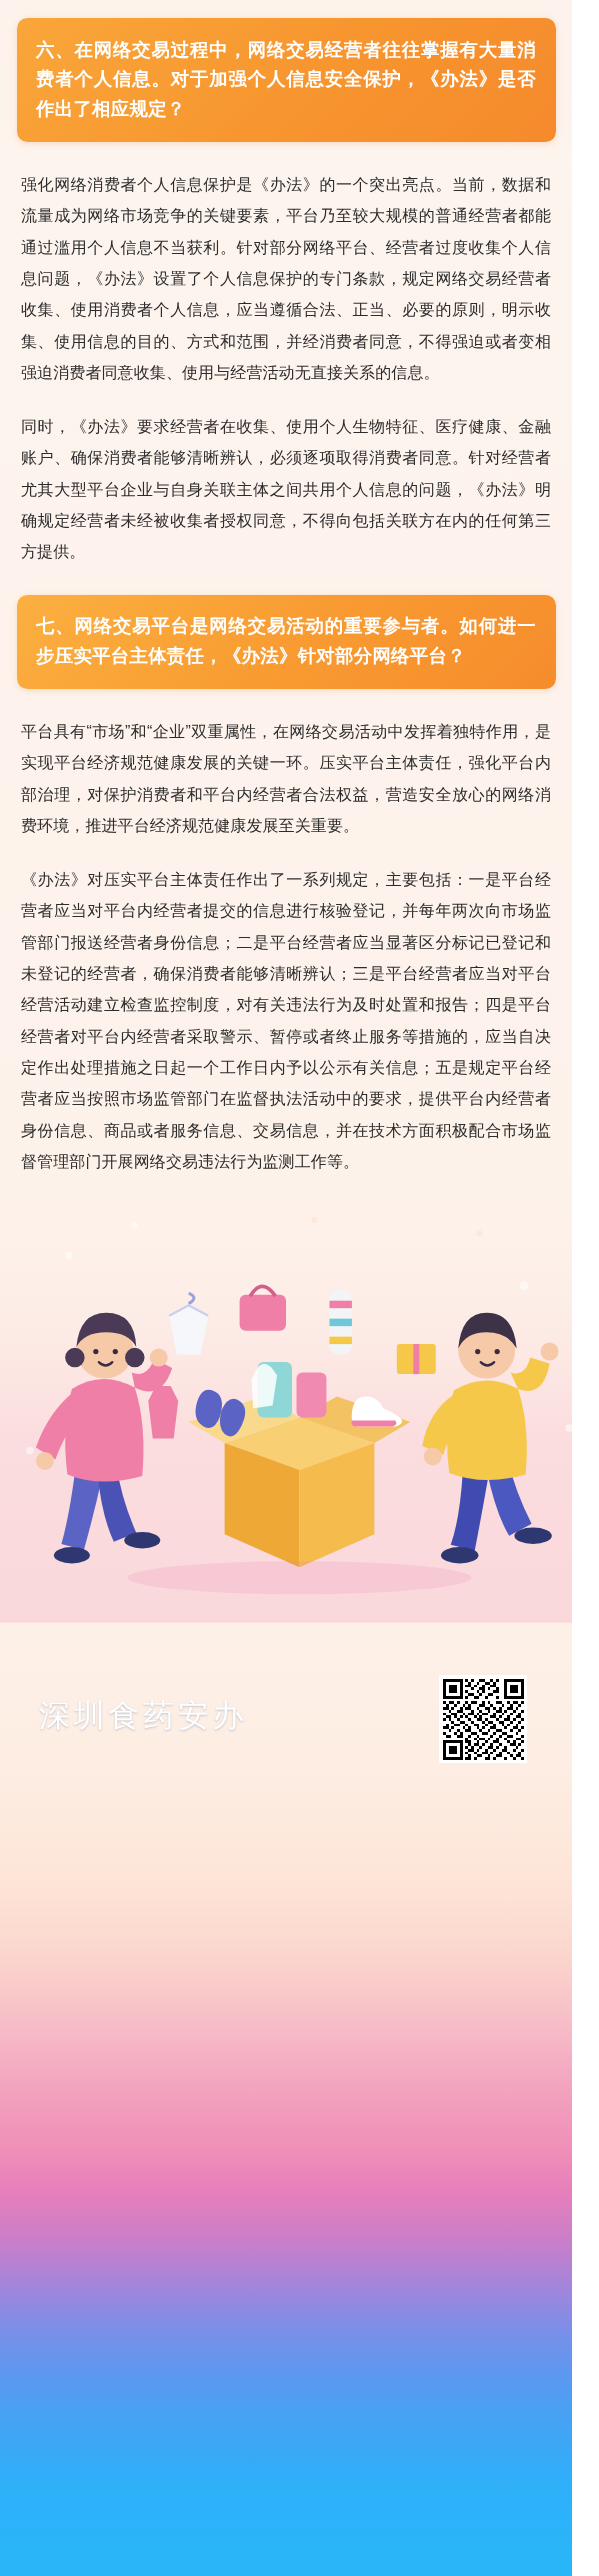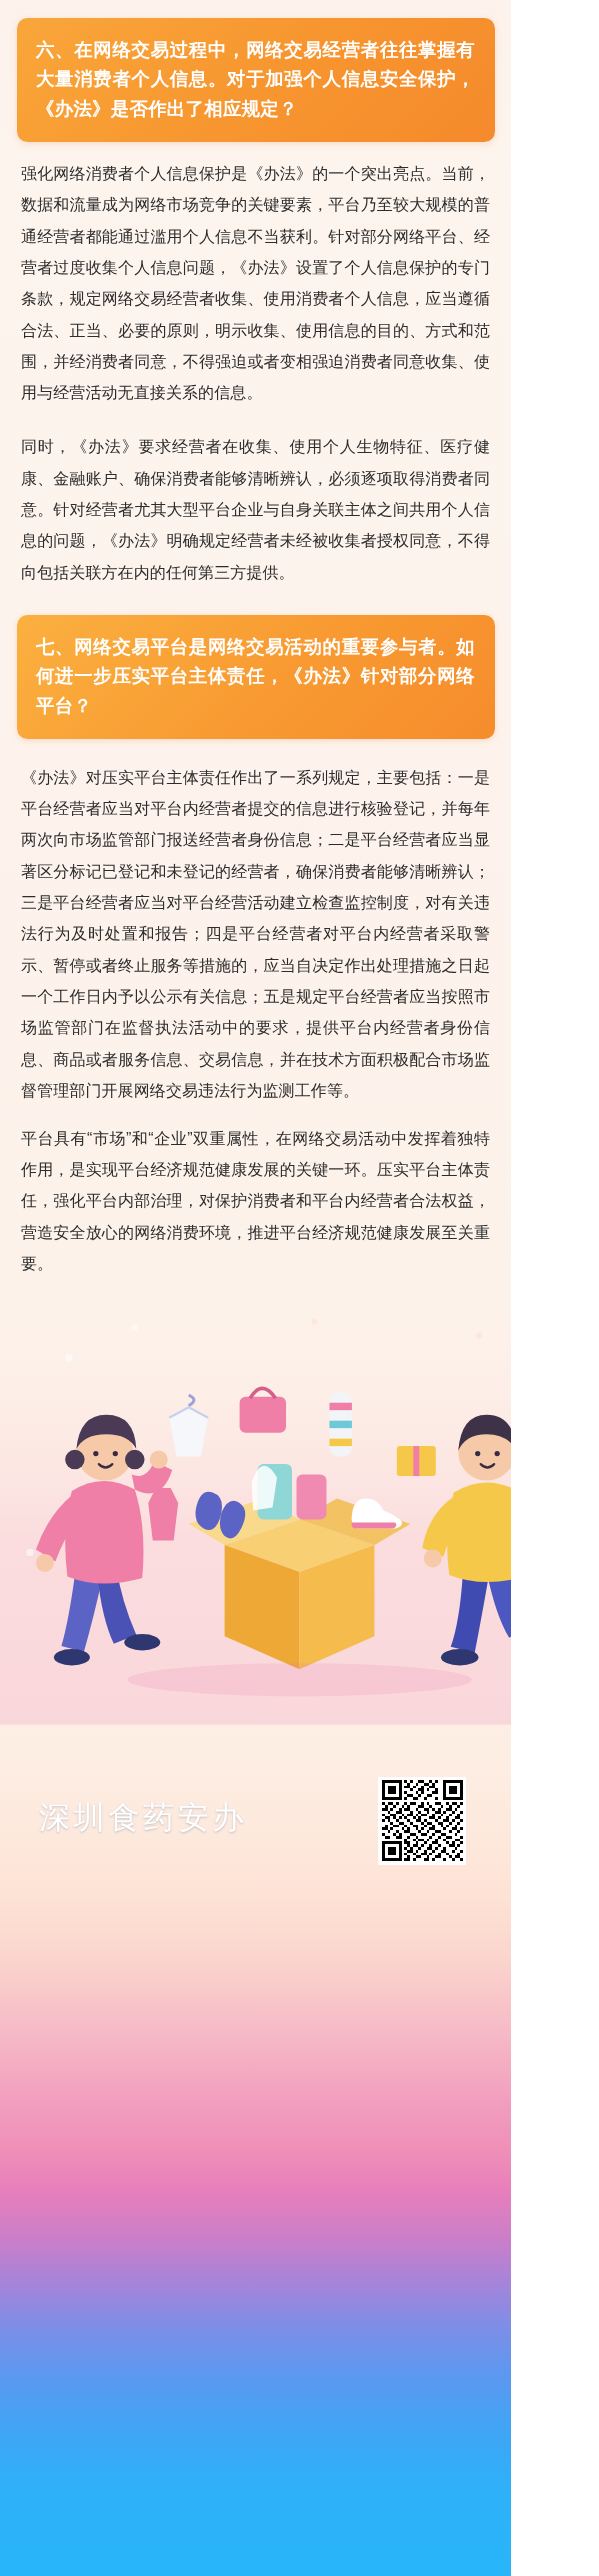--- a/index.html
+++ b/index.html
@@ -6,21 +6,21 @@
     margin: 0;
     padding: 0;
   }
   body {
     width: 599px;
     font-family: "Liberation Sans", "DejaVu Sans", sans-serif;
     background: #ffffff;
   }
   .page {
     position: relative;
-    width: 511px;
+    width: 572px;
     min-height: 2576px;
     background: linear-gradient(180deg,
        #fdf2ec 0%,
        #fdf4ee 6%,
        #fdf3ec 30%,
        #fdf2ea 52%,
        #fdf1e8 62%,
        #fdeee4 68%,
        #fde9dd 71%,
        #fde3d6 73.5%,
@@ -68,21 +68,21 @@
   
   .para {
     color: #2c2c2c;
     font-size: 16px;
     line-height: 1.96;
     text-align: justify;
     letter-spacing: 0.1px;
     margin: 22.5px 4.5px 0 4.5px;
   }
   .para.first {
-    margin-top: 16px;
+    margin-top: 27px;
   }
   .gap-before-q {
     height: 27px;
   }
 
   
   .illustration {
     position: relative;
     width: 599px;
     height: 420px;
@@ -130,22 +130,22 @@
 
     <div class="qbox orange-a">六、在网络交易过程中，网络交易经营者往往掌握有大量消费者个人信息。对于加强个人信息安全保护，《办法》是否作出了相应规定？</div>
 
     <div class="para first">强化网络消费者个人信息保护是《办法》的一个突出亮点。当前，数据和流量成为网络市场竞争的关键要素，平台乃至较大规模的普通经营者都能通过滥用个人信息不当获利。针对部分网络平台、经营者过度收集个人信息问题，《办法》设置了个人信息保护的专门条款，规定网络交易经营者收集、使用消费者个人信息，应当遵循合法、正当、必要的原则，明示收集、使用信息的目的、方式和范围，并经消费者同意，不得强迫或者变相强迫消费者同意收集、使用与经营活动无直接关系的信息。</div>
     <div class="para">同时，《办法》要求经营者在收集、使用个人生物特征、医疗健康、金融账户、确保消费者能够清晰辨认，必须逐项取得消费者同意。针对经营者尤其大型平台企业与自身关联主体之间共用个人信息的问题，《办法》明确规定经营者未经被收集者授权同意，不得向包括关联方在内的任何第三方提供。</div>
 
     <div class="gap-before-q"></div>
 
     <div class="qbox orange-b">七、网络交易平台是网络交易活动的重要参与者。如何进一步压实平台主体责任，《办法》针对部分网络平台？</div>
 
+    <div class="para first">平台具有“市场”和“企业”双重属性，在网络交易活动中发挥着独特作用，是实现平台经济规范健康发展的关键一环。压实平台主体责任，强化平台内部治理，对保护消费者和平台内经营者合法权益，营造安全放心的网络消费环境，推进平台经济规范健康发展至关重要。</div>
     <div class="para">《办法》对压实平台主体责任作出了一系列规定，主要包括：一是平台经营者应当对平台内经营者提交的信息进行核验登记，并每年两次向市场监管部门报送经营者身份信息；二是平台经营者应当显著区分标记已登记和未登记的经营者，确保消费者能够清晰辨认；三是平台经营者应当对平台经营活动建立检查监控制度，对有关违法行为及时处置和报告；四是平台经营者对平台内经营者采取警示、暂停或者终止服务等措施的，应当自决定作出处理措施之日起一个工作日内予以公示有关信息；五是规定平台经营者应当按照市场监管部门在监督执法活动中的要求，提供平台内经营者身份信息、商品或者服务信息、交易信息，并在技术方面积极配合市场监督管理部门开展网络交易违法行为监测工作等。</div>
-    <div class="para first">平台具有“市场”和“企业”双重属性，在网络交易活动中发挥着独特作用，是实现平台经济规范健康发展的关键一环。压实平台主体责任，强化平台内部治理，对保护消费者和平台内经营者合法权益，营造安全放心的网络消费环境，推进平台经济规范健康发展至关重要。</div>
 
   </div>
 
   <div class="illustration">
     <svg class="illu-svg" viewBox="0 0 800 560" xmlns="http://www.w3.org/2000/svg">
       <defs>
         <linearGradient id="bgfade" x1="0" y1="0" x2="0" y2="1">
           <stop offset="0%" stop-color="#fde3d6" stop-opacity="0"></stop>
           <stop offset="55%" stop-color="#f6aec6" stop-opacity="0.30"></stop>
           <stop offset="100%" stop-color="#ef8fb8" stop-opacity="0.25"></stop>

